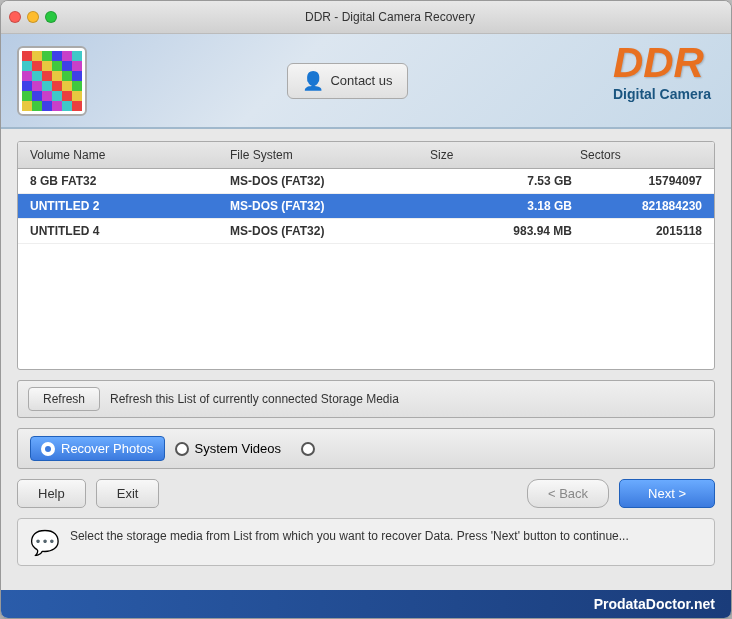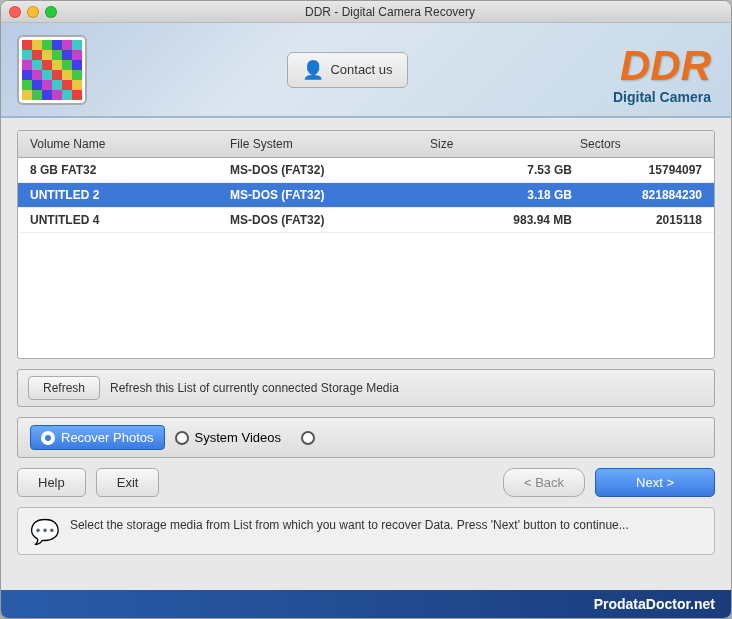--- a/index.html
+++ b/index.html
@@ -21,21 +21,21 @@
       border: 1px solid #999;
       display: flex;
       flex-direction: column;
       overflow: hidden;
       box-shadow: 0 4px 20px rgba(0,0,0,0.4);
     }
 
     
     .titlebar {
       background: linear-gradient(to bottom, #e8e8e8, #d0d0d0);
-      height: 22px;
+      height: 33px;
       display: flex;
       align-items: center;
       padding: 0 8px;
       border-bottom: 1px solid #bbb;
       flex-shrink: 0;
     }
     .titlebar-buttons {
       display: flex;
       gap: 6px;
       align-items: center;
@@ -94,22 +94,21 @@
       gap: 6px;
       color: #333;
     }
     .contact-icon {
       font-size: 18px;
     }
 
     .header-brand {
       position: absolute;
       right: 20px;
-      top: 22px;
-      text-align: right;
+      top: 8px;
     }
     .brand-ddr {
       font-size: 42px;
       font-weight: bold;
       color: #e87020;
       line-height: 1;
       text-shadow: 1px 1px 2px rgba(0,0,0,0.2);
       font-style: italic;
     }
     .brand-sub {
@@ -279,21 +278,21 @@
       border-radius: 11px;
       padding: 6px 20px;
       font-size: 13px;
       cursor: pointer;
       color: #888;
     }
     .btn-next {
       background: linear-gradient(to bottom, #6aabff, #3b7ade);
       border: 1px solid #2060bb;
       border-radius: 5px;
-      padding: 6px 40px;
+      padding: 6px 28px;
       font-size: 13px;
       cursor: pointer;
       color: #fff;
       font-weight: 500;
     }
 
     
     .info-bar {
       background: #f0f0f0;
       border: 1px solid #bbb;

